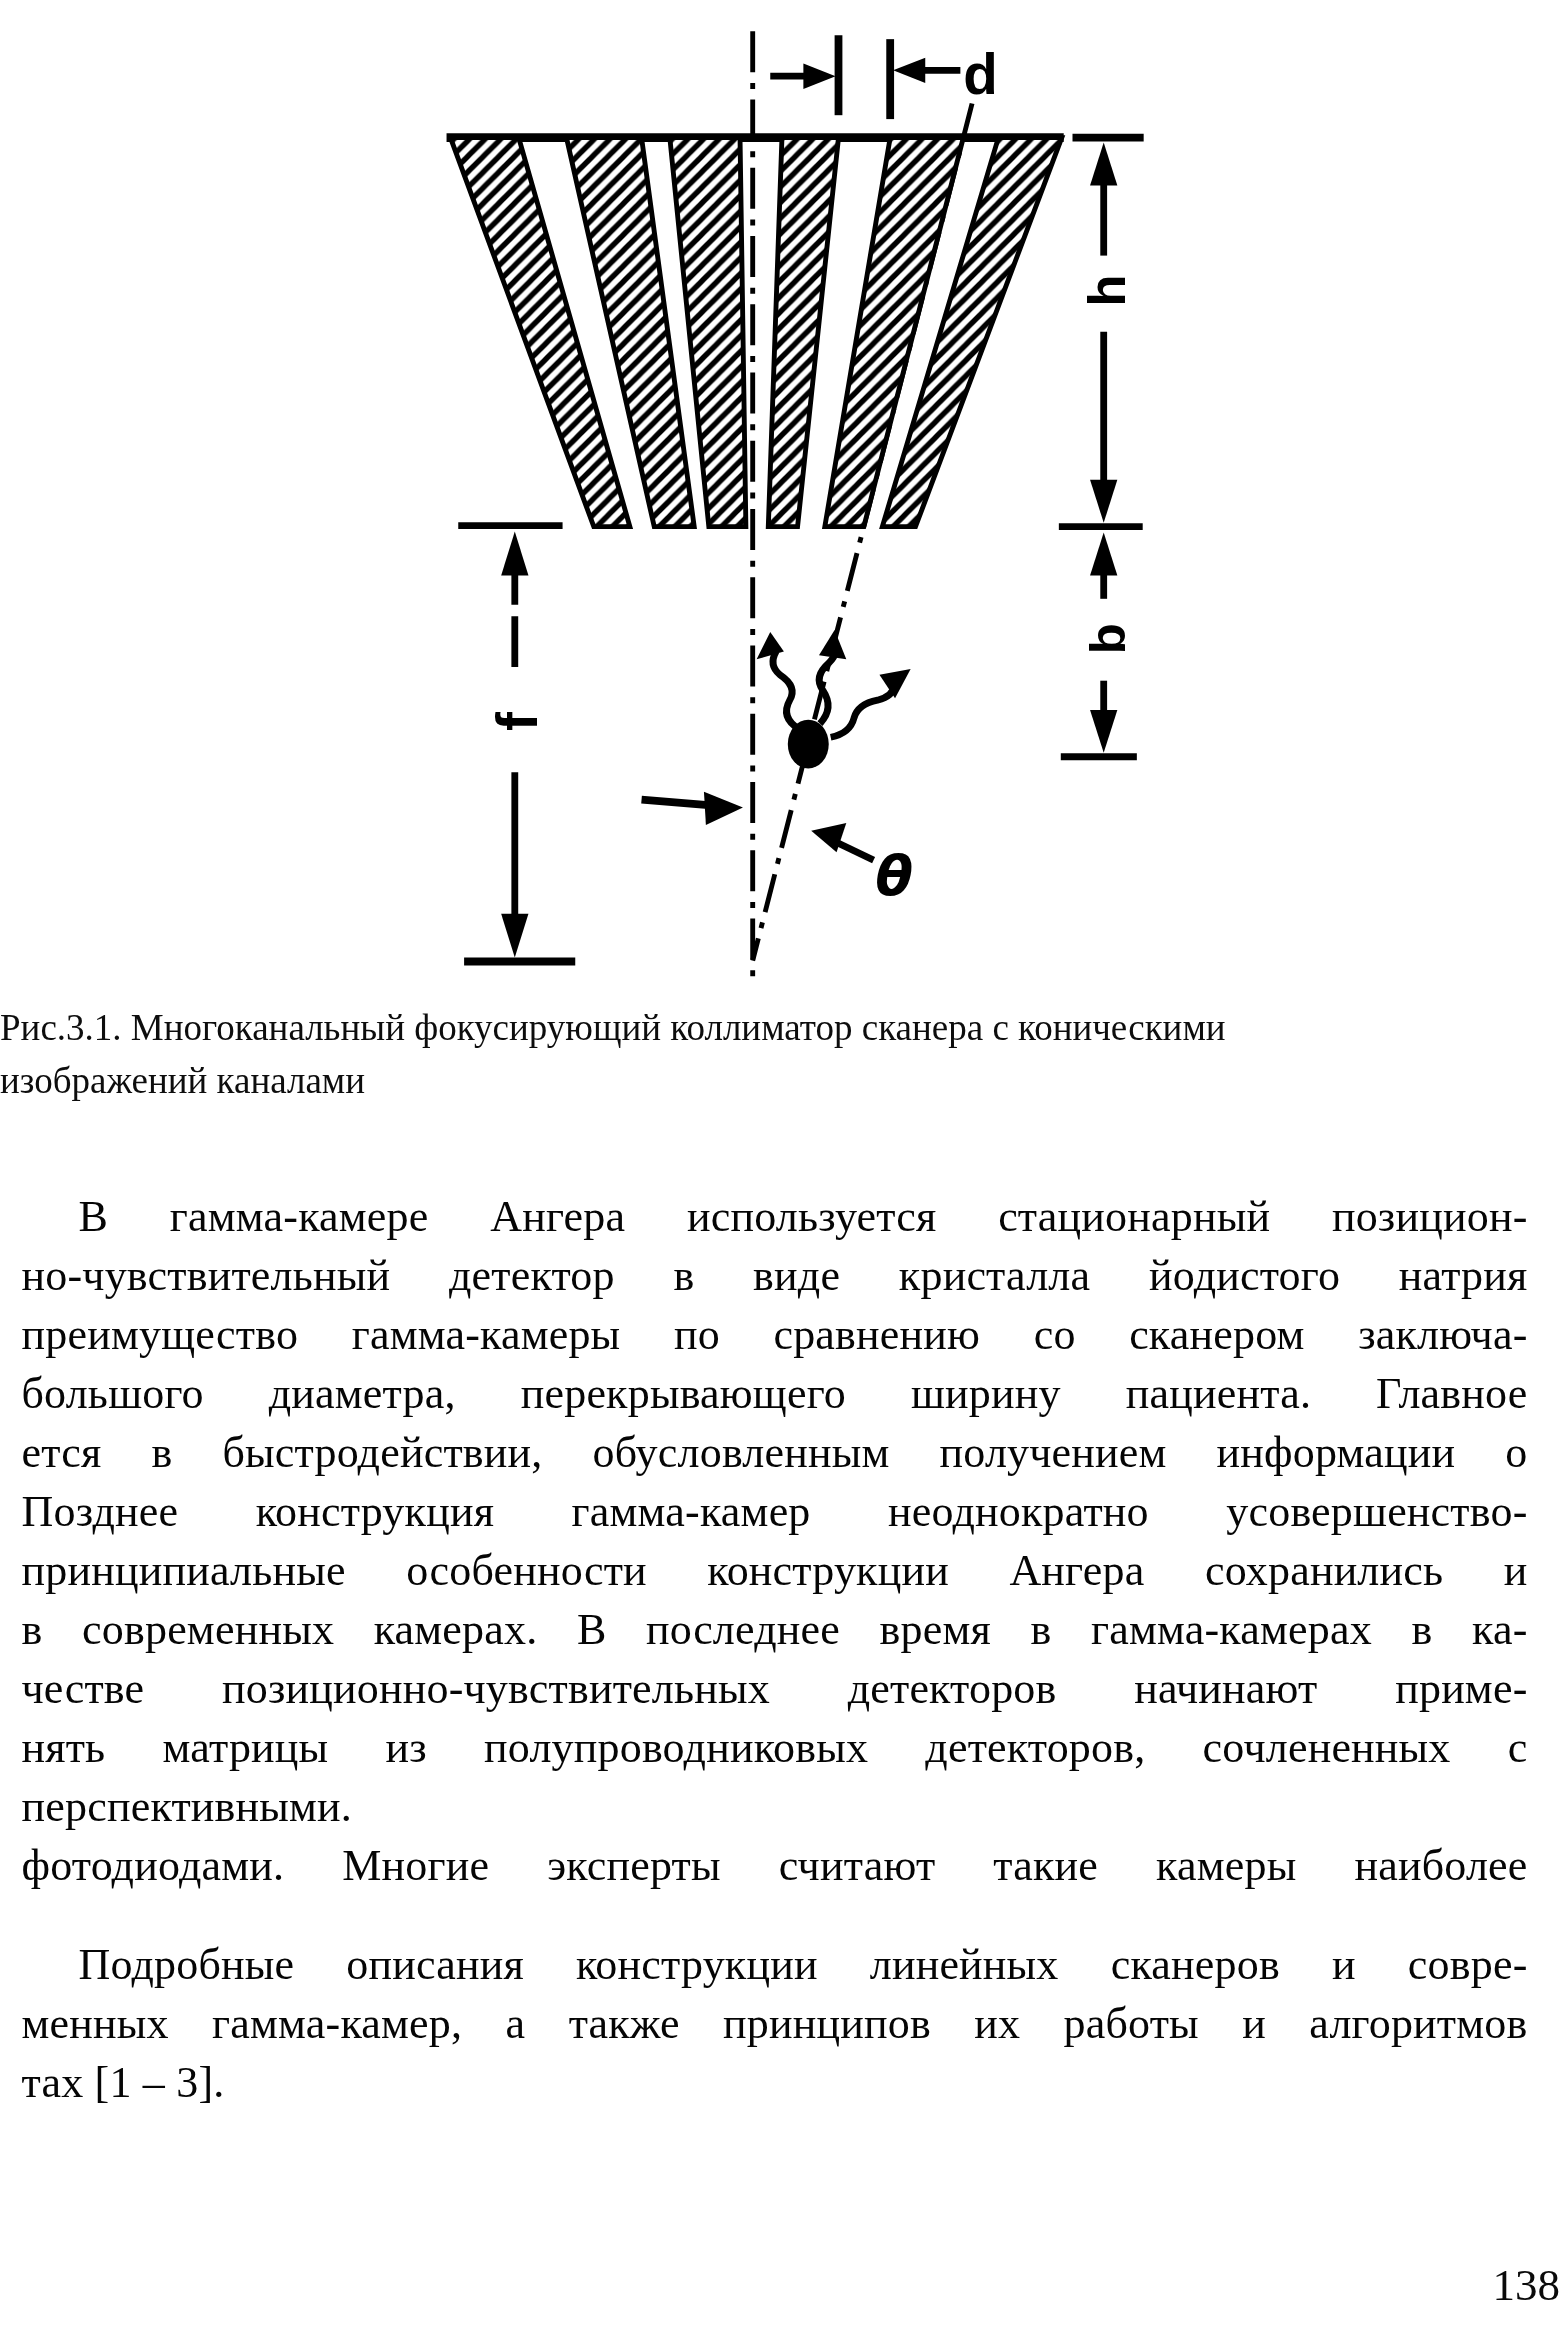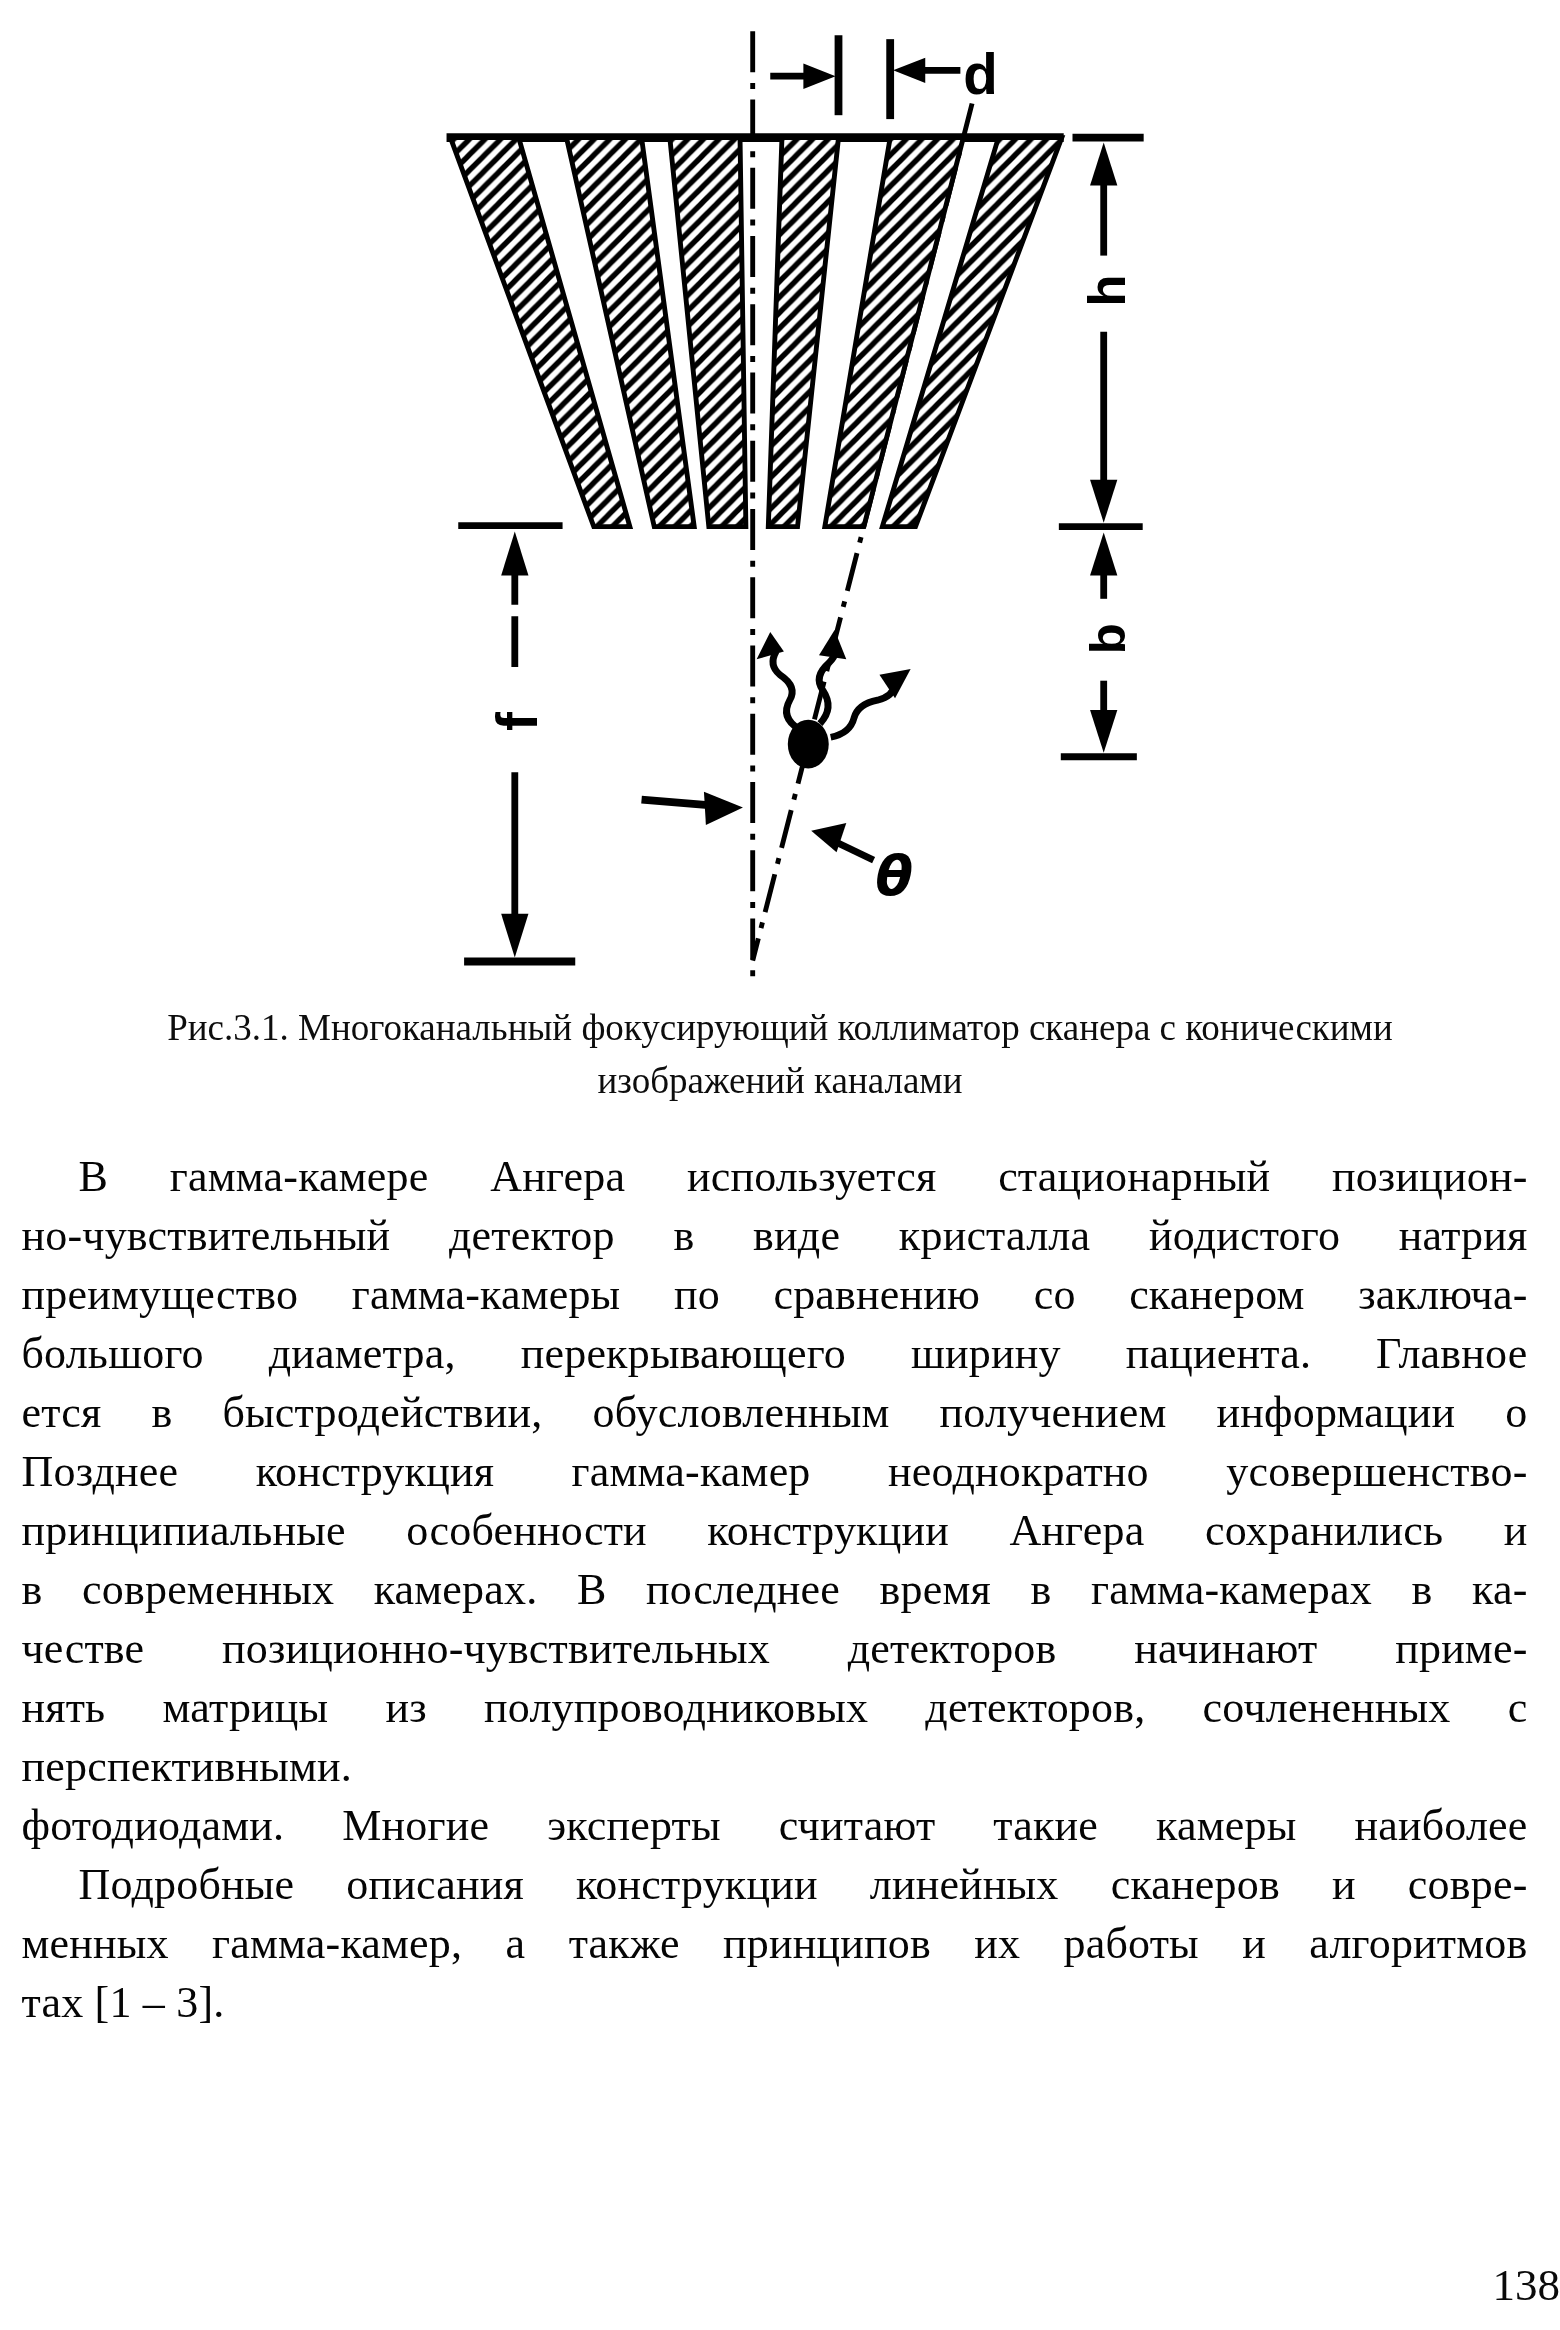--- a/index.html
+++ b/index.html
@@ -5,32 +5,32 @@
   html,body{margin:0;padding:0;}
   body{
     width:1560px;height:2331px;position:relative;
     background:#ffffff;color:#000;
     font-family:"Liberation Serif", serif;
   }
   .figure-wrap{position:absolute;top:0;left:0;width:1560px;height:987px;}
   .figure-wrap svg{display:block;}
   .caption{
     position:absolute;top:1001px;left:0;width:1560px;
-    text-align:center;font-size:37px;line-height:53px;color:#0d0d0d;
+    text-align:left;font-size:37px;line-height:53px;color:#0d0d0d;
   }
   .bodytext{
     position:absolute;top:1147px;left:21.5px;width:1506px;
     font-size:44px;color:#050505;
   }
   .line{
     height:59px;line-height:59px;white-space:nowrap;
     text-align:justify;text-align-last:justify;
     letter-spacing:0.2px;
   }
-  .indent{padding-left:57px;}
+  .indent{padding-left:57px;margin-top:40px;}
   .para-end{text-align-last:left;}
   .page-number{
     position:absolute;top:2259px;left:0;width:1560px;
     text-align:right;font-size:45px;color:#0a0a0a;
   }
   .fig-label{font-family:"Liberation Sans",sans-serif;font-weight:700;}
 </style>
 </head>
 <body>
 

